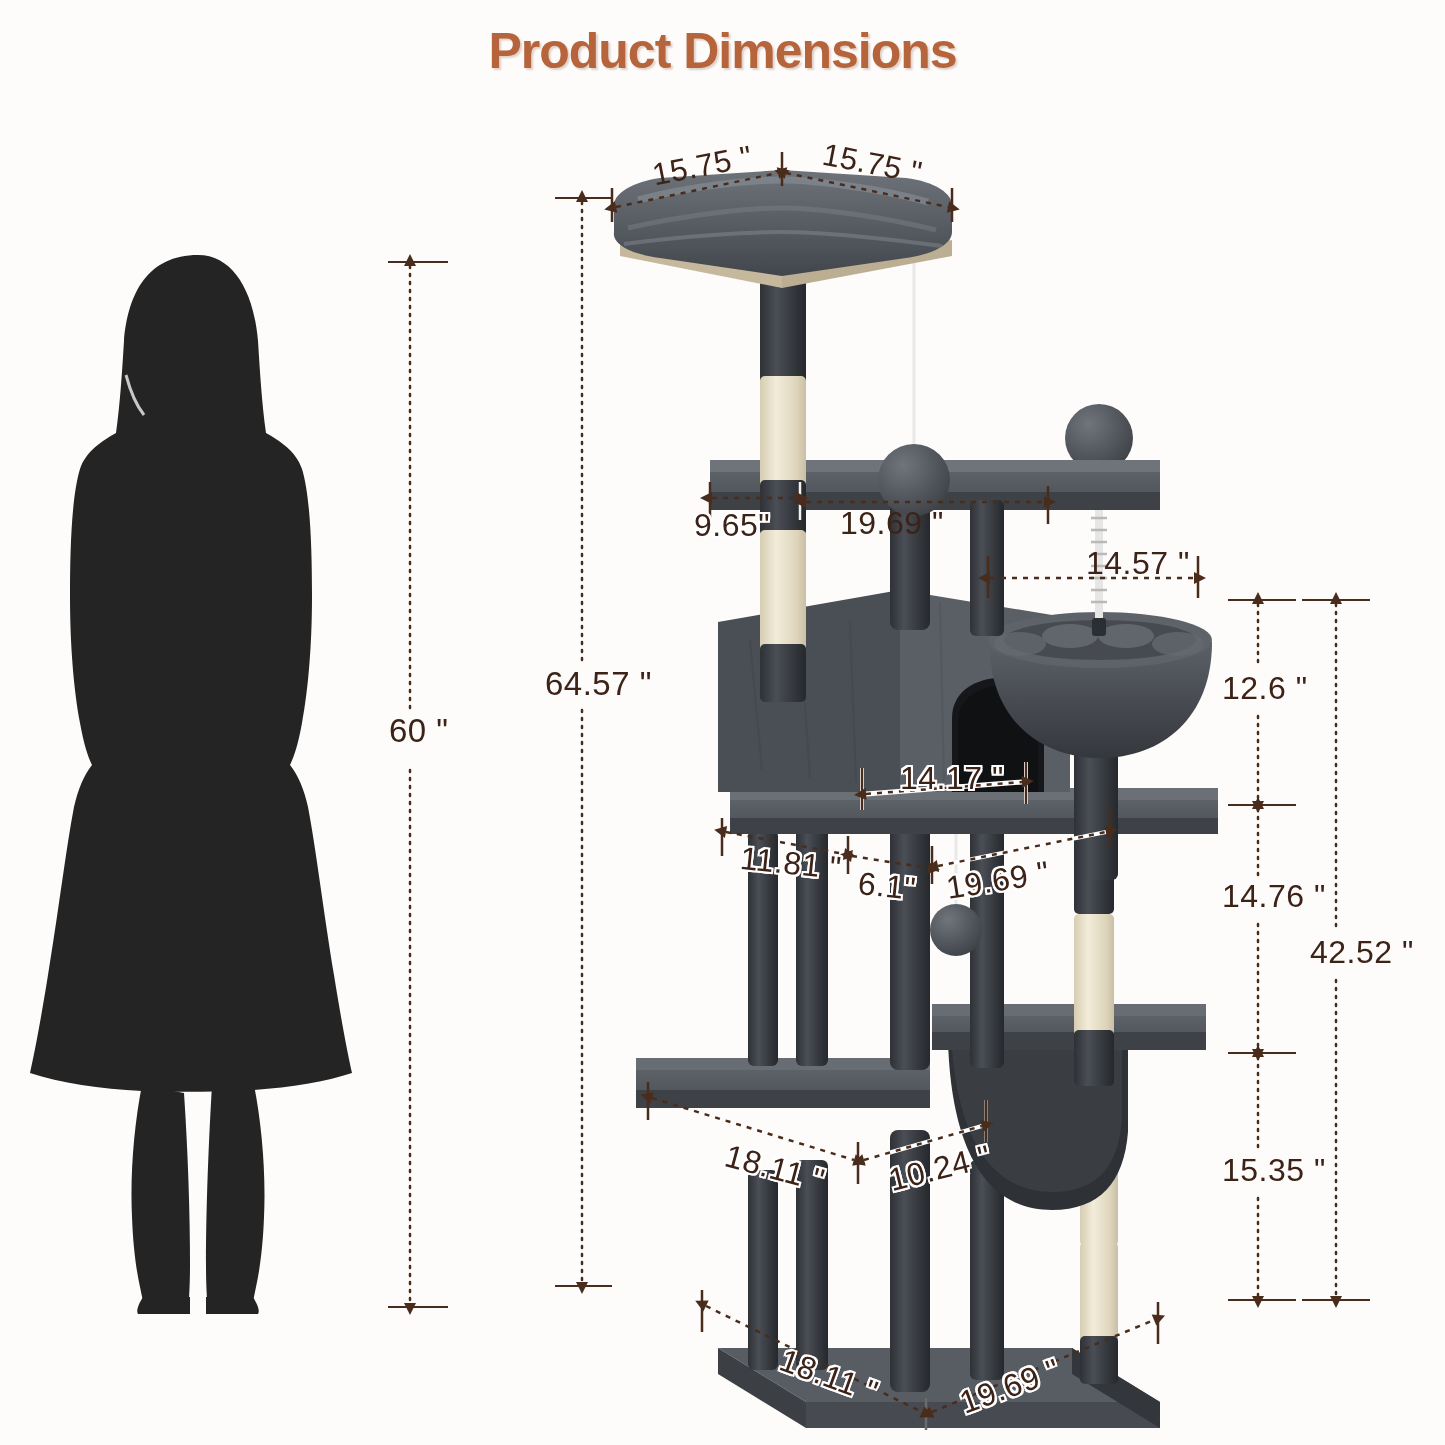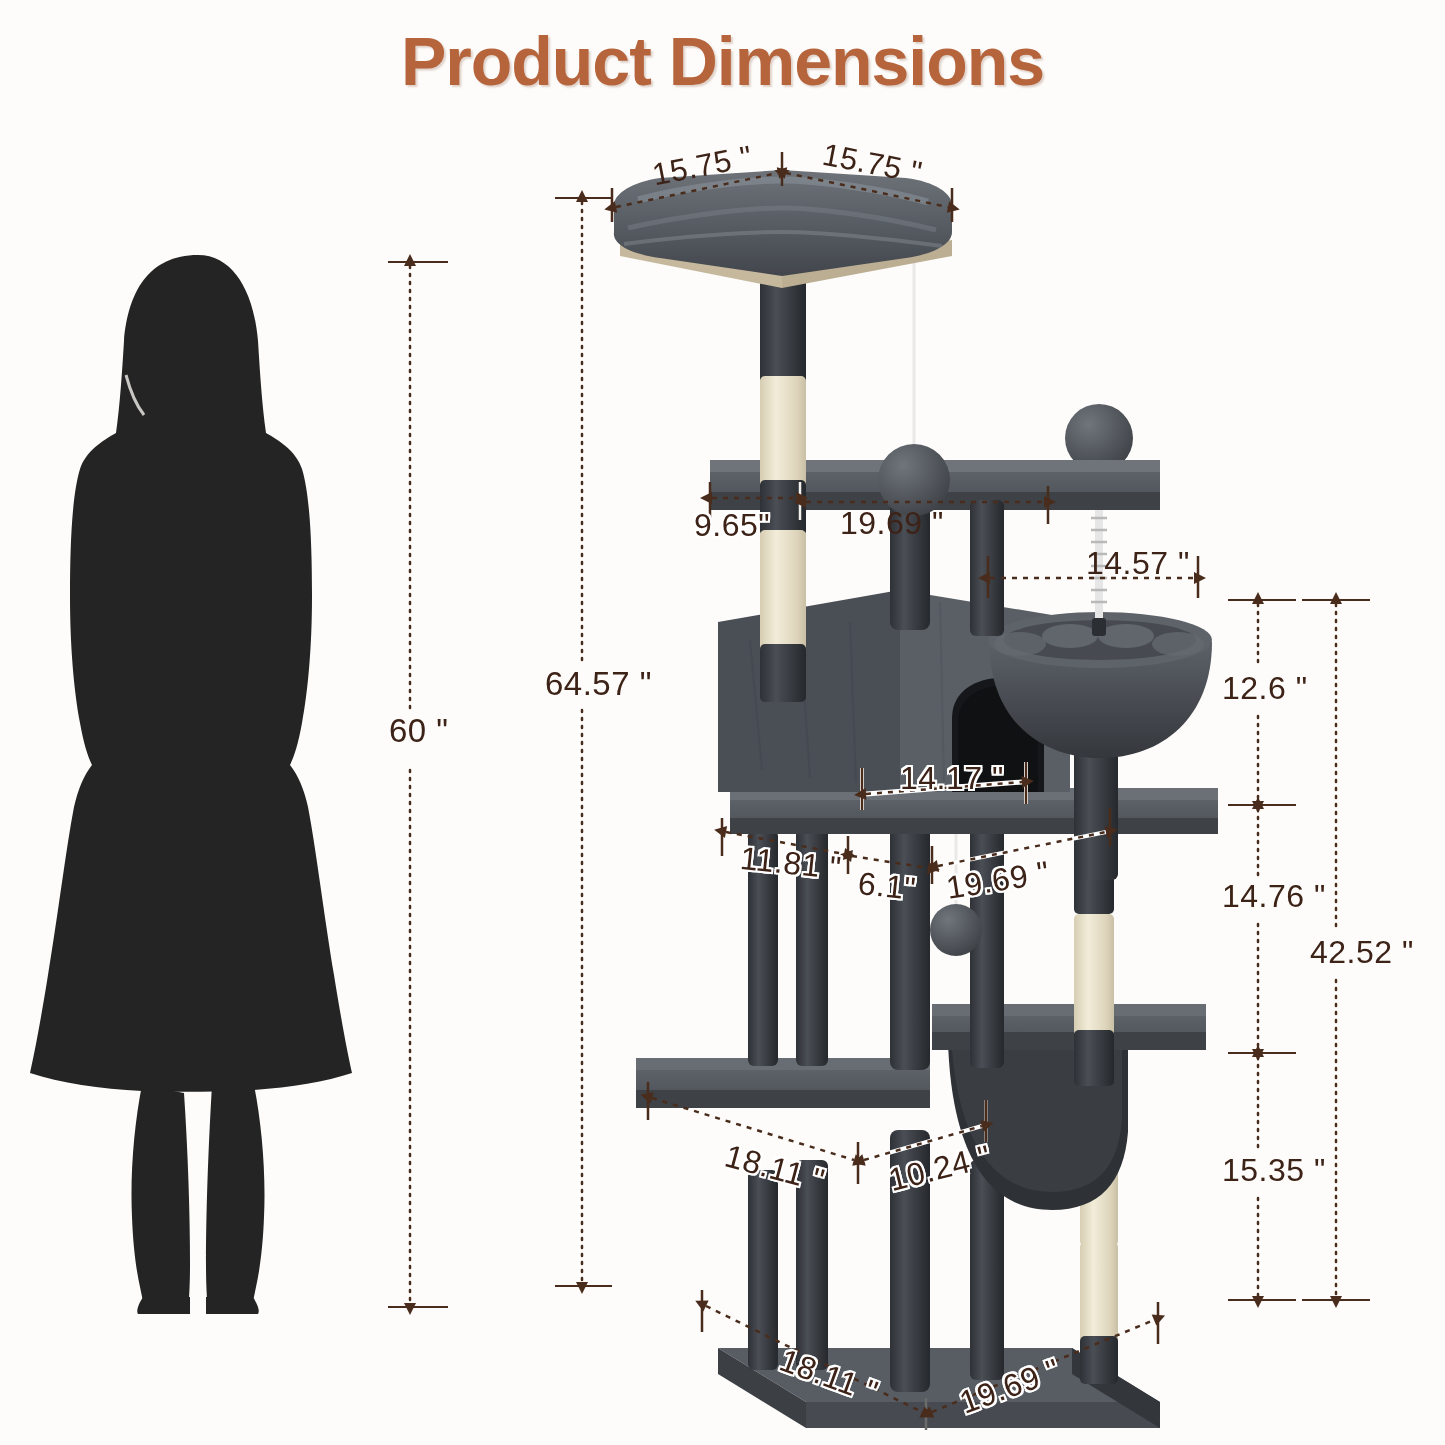--- a/index.html
+++ b/index.html
@@ -22,21 +22,21 @@
 
   
   #page-title {
     position: absolute;
     left: 0;
     top: 22px;
     width: 1445px;
     text-align: center;
     font-family: "Liberation Sans", sans-serif;
     font-weight: bold;
-    font-size: 68px;
+    font-size: 50px;
     letter-spacing: -1px;
     color: #b5643c;
     text-shadow: 2px 2px 2px rgba(120,60,30,0.22);
   }
 
   
   .dim {
     position: absolute;
     color: #3d2317;
     font-family: "Liberation Sans", sans-serif;

